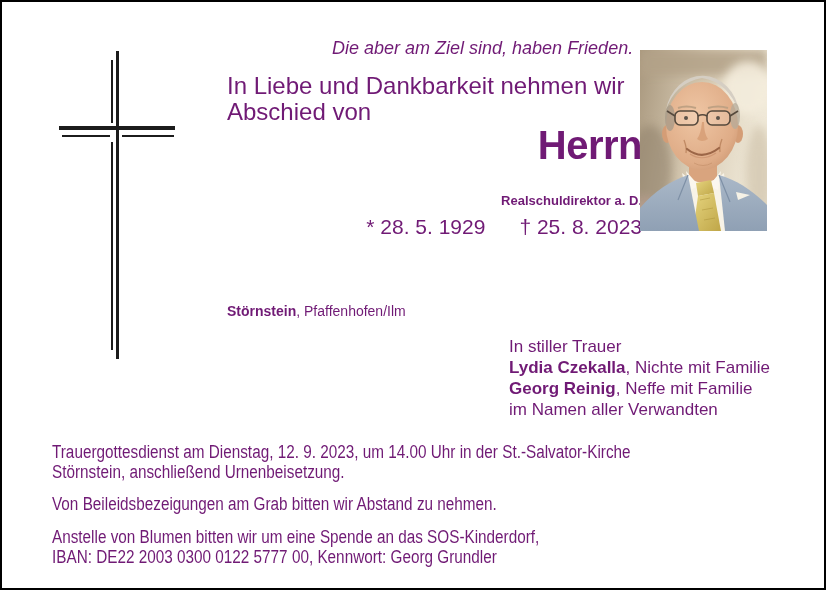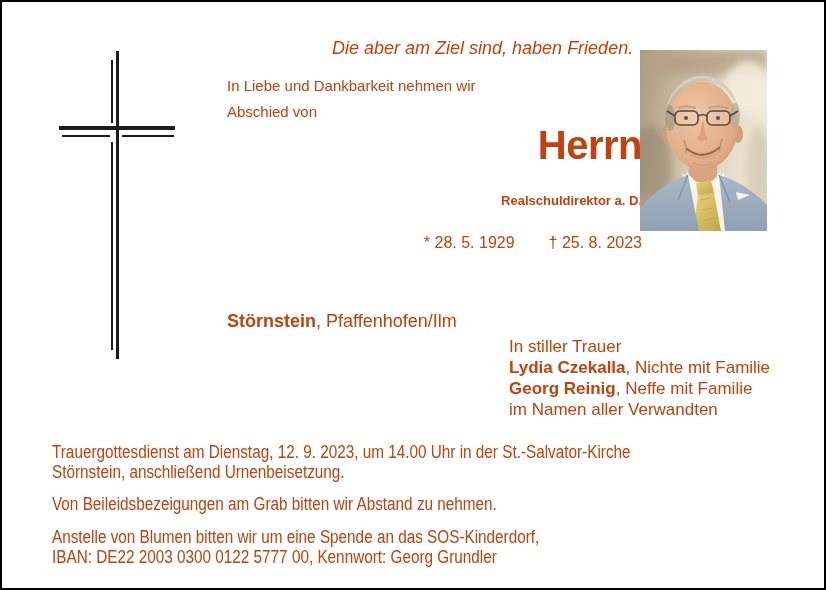--- a/index.html
+++ b/index.html
@@ -4,59 +4,59 @@
 <style>
   html,body{margin:0;padding:0;background:#888;}
   .page{
     position:relative;
     width:826px;height:590px;
     background:#ffffff;
     border:2px solid #000;
     box-sizing:border-box;
     overflow:hidden;
     font-family:"Liberation Sans", sans-serif;
-    color:#c2410c;
+    color:#701a75;
   }
   
   .cross div{position:absolute;background:#1c1c1c;}
   .cv-thin-top   {left:109px;top:58px;width:2px;height:63px;}
   .cv-thick      {left:114px;top:49px;width:3px;height:308px;}
   .ch-thick      {left:57px;top:124px;width:116px;height:4px;}
   .ch-thin-left  {left:60px;top:133px;width:48px;height:2px;}
   .ch-thin-right {left:120px;top:133px;width:52px;height:2px;}
   .cv-thin-bottom{left:109px;top:140px;width:2px;height:208px;}
   
   .quote{
     position:absolute;left:330px;top:36px;
     font-size:18px;font-style:italic;white-space:nowrap;
   }
   .intro{
     position:absolute;left:225px;top:71px;
-    font-size:15px;line-height:26px;
+    font-size:24px;line-height:26px;
   }
   .name-block{
     position:absolute;left:180px;top:121px;width:460px;
     text-align:right;
   }
   .salutation,.deceased-name{
     font-size:40px;font-weight:bold;line-height:44px;
     letter-spacing:-0.5px;
   }
   .prof-title{
     margin-top:24px;
     font-size:13px;font-weight:bold;line-height:20px;
   }
   .dates{
-    margin-top:22px;
-    font-size:16px;line-height:20px;
+    margin-top:6px;
+    font-size:21px;line-height:20px;
   }
   .dates .gap{display:inline-block;width:34px;}
   .city-line{
     position:absolute;left:225px;top:301px;
-    font-size:18px;white-space:nowrap;margin-top:8px;
+    font-size:14px;white-space:nowrap;
   }
   .mourners{
     position:absolute;left:507px;top:334px;
     font-size:17px;line-height:21px;white-space:nowrap;
   }
   .b{font-weight:bold;}
   
   .narrow{
     position:absolute;left:50px;
     font-size:18px;line-height:20px;white-space:nowrap;

